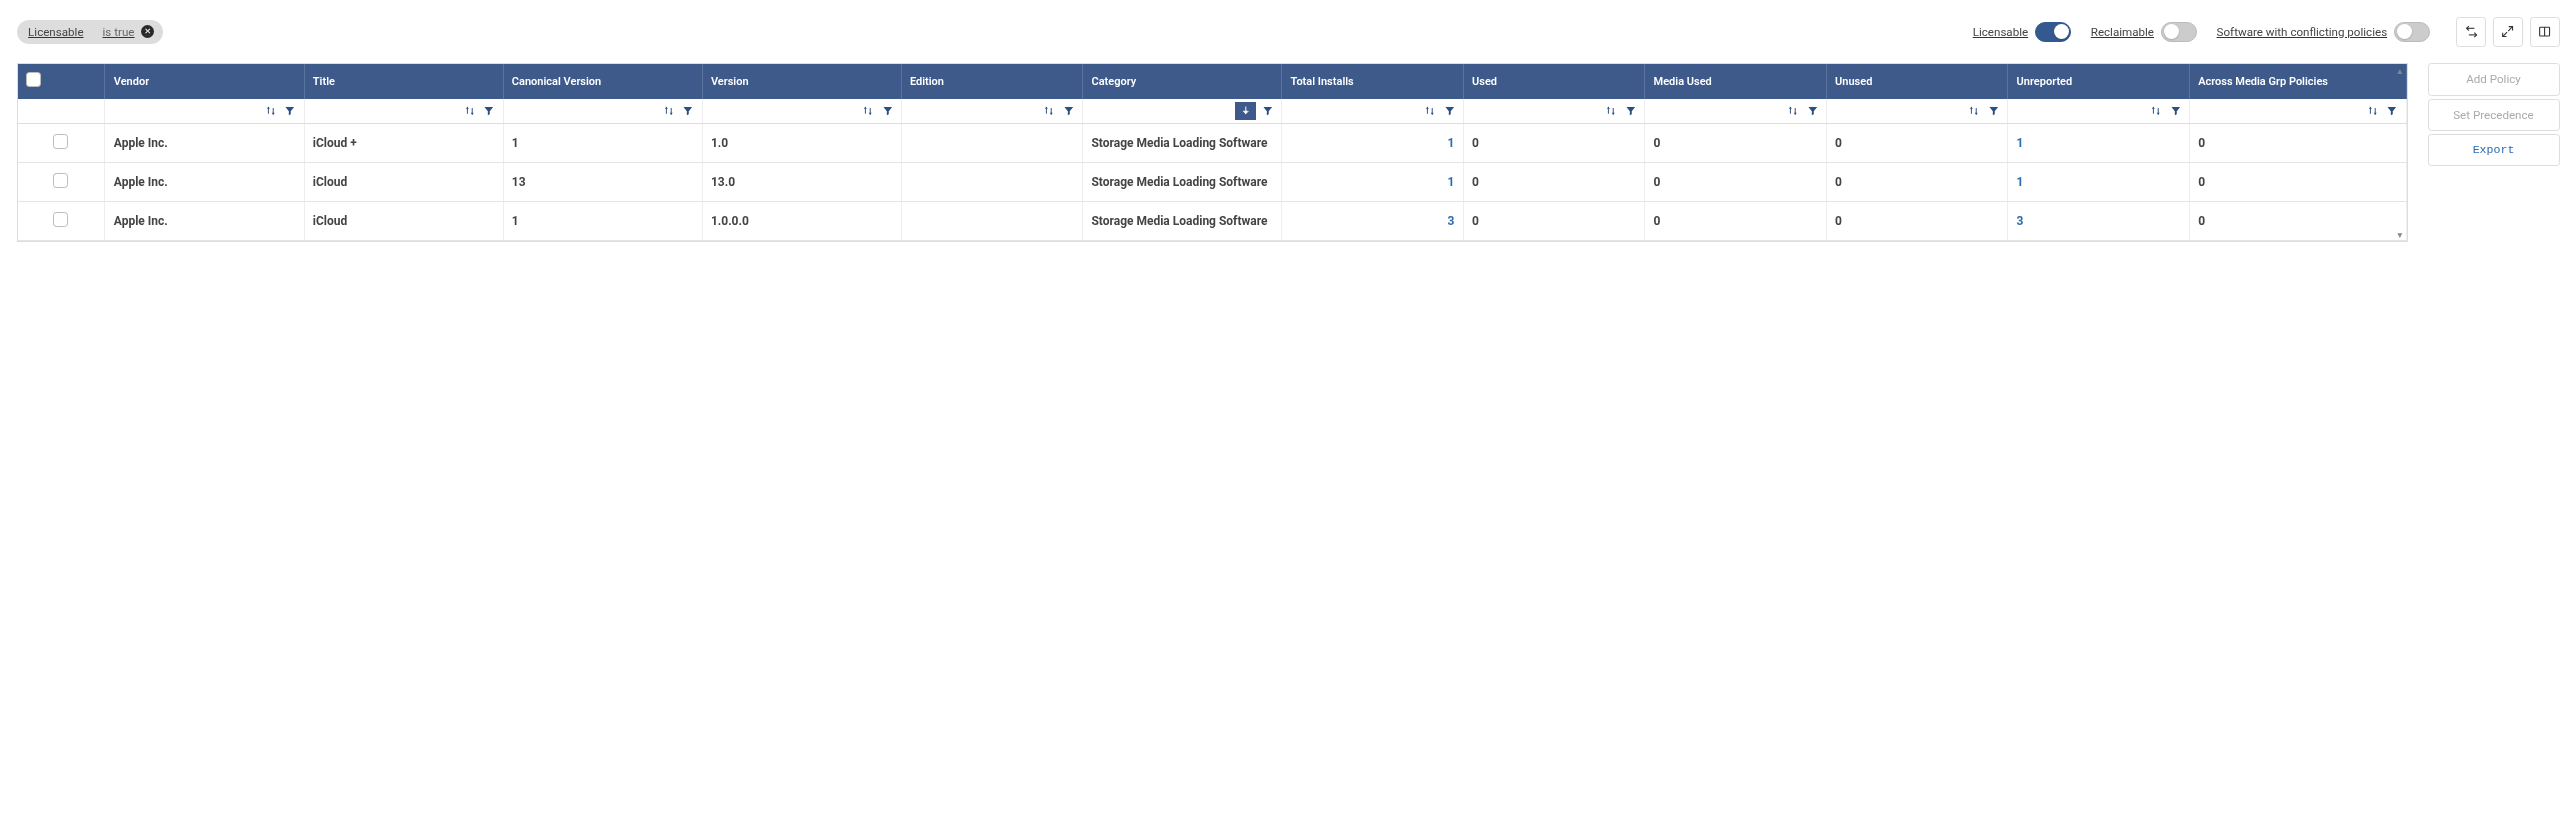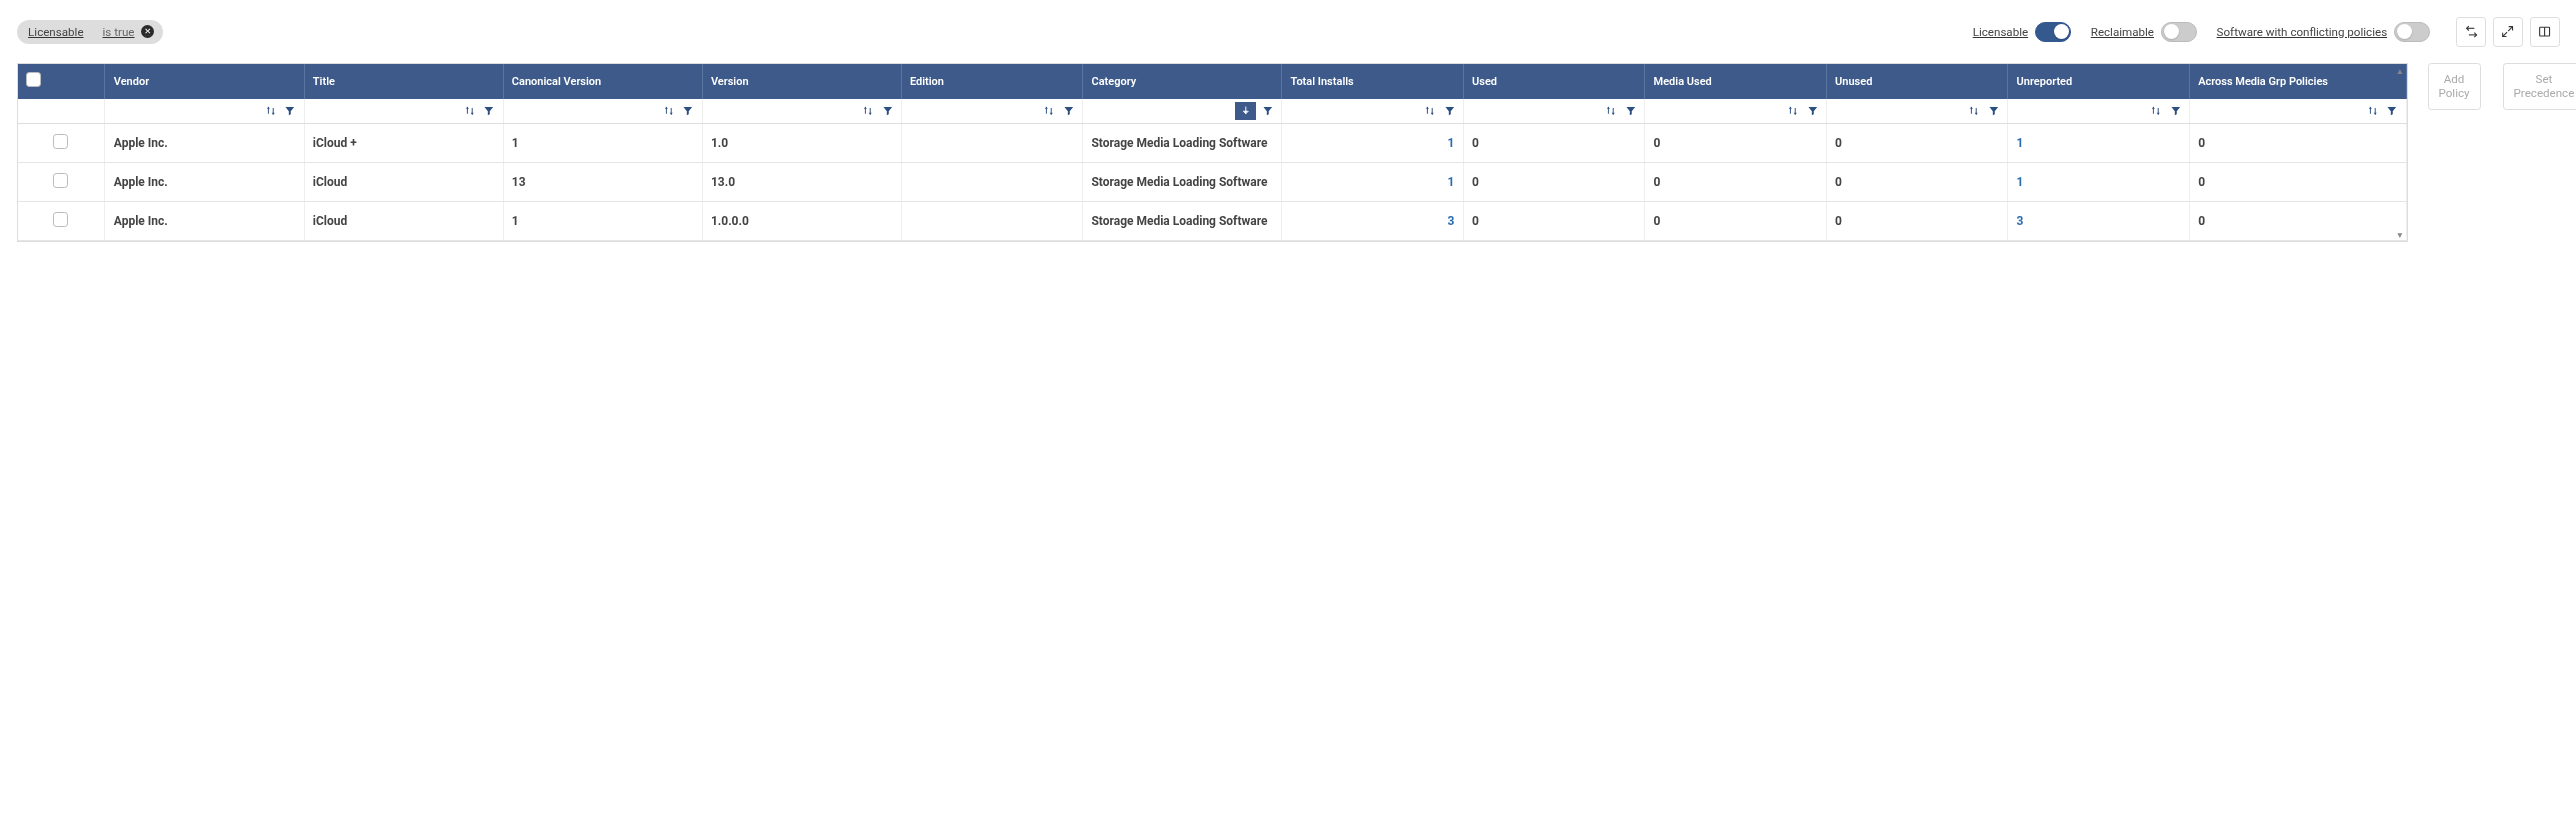--- a/index.html
+++ b/index.html
@@ -162,22 +162,22 @@
     cursor: pointer;
     background: #fff;
   }
   th.checkbox-col, td.checkbox-col {
     text-align: center;
     width: 40px;
   }
   .side-panel {
     width: 132px;
     display: flex;
-    flex-direction: row;
-    gap: 22px;
+    flex-direction: column;
+    gap: 3px;
   }
   .side-btn {
     border: 0.8px solid #ddd;
     border-radius: 3.3px;
     padding: 8.3px 10px;
     text-align: center;
     background: #fff;
     cursor: pointer;
     font-size: 11.6px;
   }

